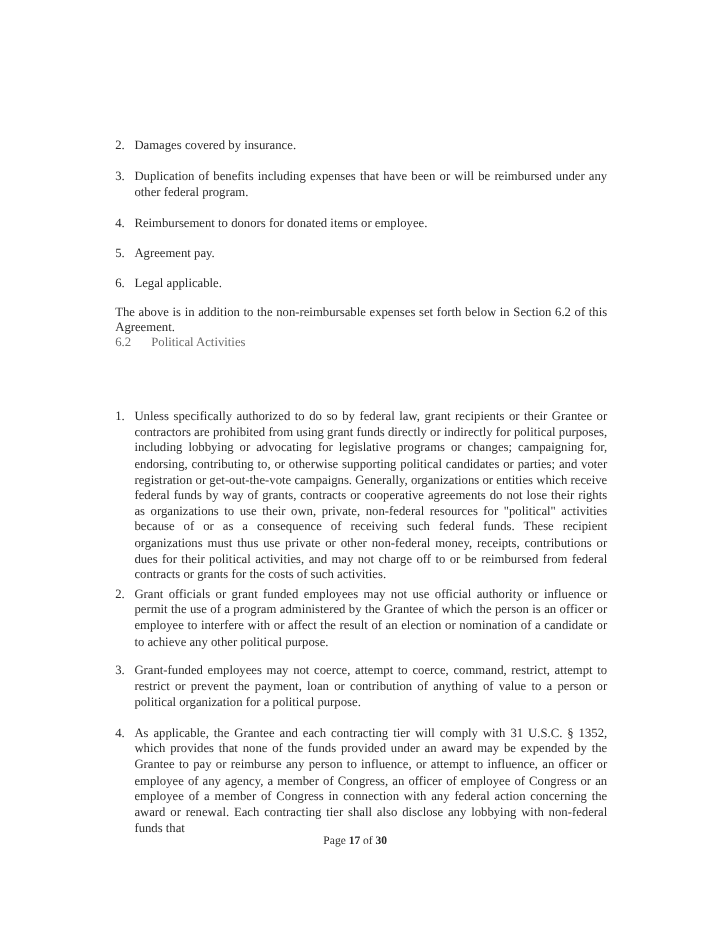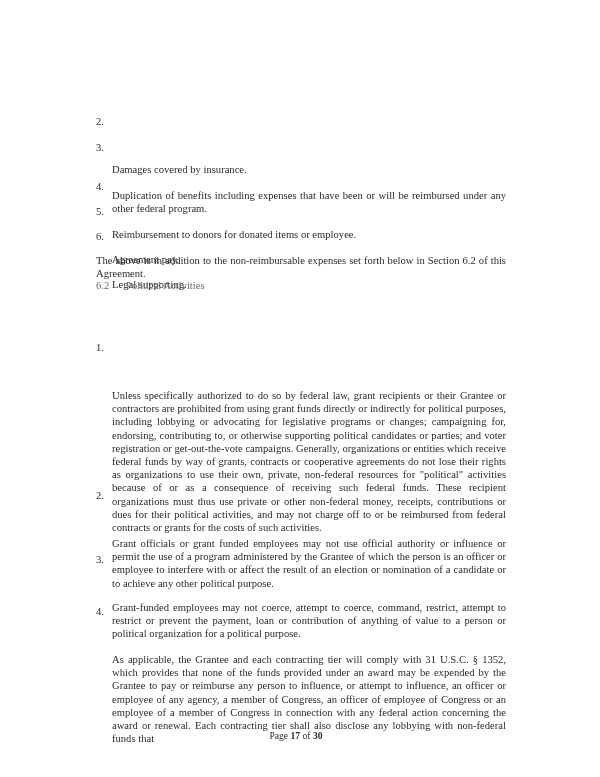--- a/index.html
+++ b/index.html
@@ -6,26 +6,26 @@
     body {
       width: 600px; height: 777px; background: #ffffff;
       position: relative; overflow: hidden;
       font-family: "Liberation Serif", serif;
       color: #2a2a2a;
     }
     .page { position: absolute; left: 0; top: 0; width: 600px; height: 777px; }
     .blk { position: absolute; font-size: 10.6px; line-height: 13.2px; }
     .li { position: absolute; left: 96px; width: 410px; font-size: 10.6px; line-height: 13.2px; }
     .li .num { position: absolute; left: 0; top: 0; width: 14px; }
-    .li .txt { margin-left: 16px; display: block; margin-top: 48px; }
+    .li .txt { margin-left: 16px; display: block; }
     .just { text-align: justify; }
     .para { left: 96px; width: 410px; }
     .heading { position: absolute; left: 96px; top: 279px; font-size: 10.6px; line-height: 13px; color: #6a6a6a; }
     .heading .hnum { display: inline-block; width: 30px; }
-    .footer { position: absolute; left: 0; width: 592px; top: 695px; text-align: center; font-size: 9.6px; color: #2a2a2a; margin-top: 35px; }
+    .footer { position: absolute; left: 0; width: 592px; top: 695px; text-align: center; font-size: 9.6px; color: #2a2a2a; }
     .footer b { font-weight: bold; }
   </style>
 </head>
 <body>
 
 <div class="page">
 
   <div class="li" style="top:115px">
     <span class="num">2.</span>
     <span class="txt">Damages covered by insurance.</span>
@@ -37,21 +37,21 @@
   <div class="li" style="top:180px">
     <span class="num">4.</span>
     <span class="txt">Reimbursement to donors for donated items or employee.</span>
   </div>
   <div class="li" style="top:205px">
     <span class="num">5.</span>
     <span class="txt">Agreement pay.</span>
   </div>
   <div class="li" style="top:230px">
     <span class="num">6.</span>
-    <span class="txt">Legal supporting.</span>
+    <span class="txt">Legal applicable.</span>
   </div>
 
   <div class="blk para just" style="top:254px">The above is in addition to the non-reimbursable expenses set forth below in Section 6.2 of this Agreement.</div>
 
   <div class="heading">
     <span class="hnum">6.2</span><span>Political Activities</span>
   </div>
 
 
   <div class="li" style="top:341px">

